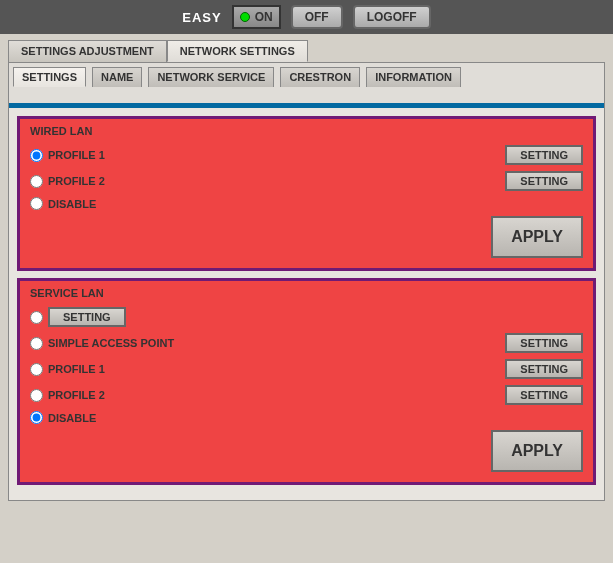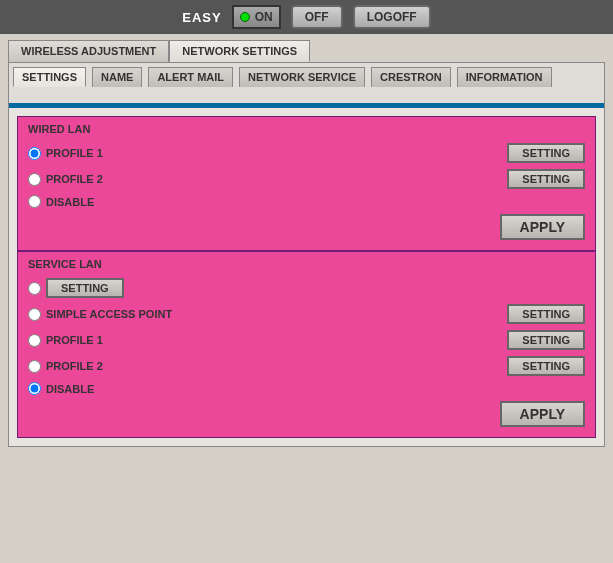--- a/index.html
+++ b/index.html
@@ -118,23 +118,23 @@
       border-bottom: 1px solid #e8e5e0;
     }
 
     
     .panel-body {
       padding: 8px;
     }
 
     
     .section-box {
-      border: 1px solid #701a75;
-      background: #ec4899;
-      margin-bottom: 0;
+      border: 3px solid #701a75;
+      background: #ef4444;
+      margin-bottom: 7px;
       padding: 6px 10px 10px 10px;
     }
     .section-title {
       font-size: 11px;
       font-weight: bold;
       color: #333;
       margin-bottom: 8px;
     }
 
     
@@ -164,22 +164,22 @@
       min-width: 70px;
     }
     .apply-row {
       display: flex;
       justify-content: flex-end;
       margin-top: 4px;
     }
     .apply-btn {
       background: linear-gradient(to bottom, #d8d5d0, #b8b5b0);
       border: 2px solid #666;
-      padding: 3px 18px;
-      font-size: 14px;
+      padding: 10px 18px;
+      font-size: 16px;
       font-weight: bold;
       color: #333;
       cursor: pointer;
     }
   </style>
 </head>
 <body>
 
 <div class="top-bar">
   <span class="power-label">EASY</span>
@@ -188,40 +188,37 @@
     <span>ON</span>
   </button>
   <button class="btn-off">OFF</button>
   <button class="btn-logoff">LOGOFF</button>
 </div>
 
 <div class="main">
 
   <div class="outer-tabs">
     <div class="outer-tab">
-      <span>WIRELESS ADJUSTMENT</span>
+      <span>SETTINGS ADJUSTMENT</span>
     </div>
     <div class="outer-tab active">
       <span>NETWORK SETTINGS</span>
     </div>
   </div>
 
   <div class="panel">
 
     <div class="inner-tabs">
       <div class="inner-tab active">
         <span>SETTINGS</span>
       </div>
       <div class="inner-tab">
         <span>NAME</span>
       </div>
       <div class="inner-tab">
-        <span>ALERT MAIL</span>
-      </div>
-      <div class="inner-tab">
         <span>NETWORK SERVICE</span>
       </div>
       <div class="inner-tab">
         <span>CRESTRON</span>
       </div>
       <div class="inner-tab">
         <span>INFORMATION</span>
       </div>
     </div>
 

